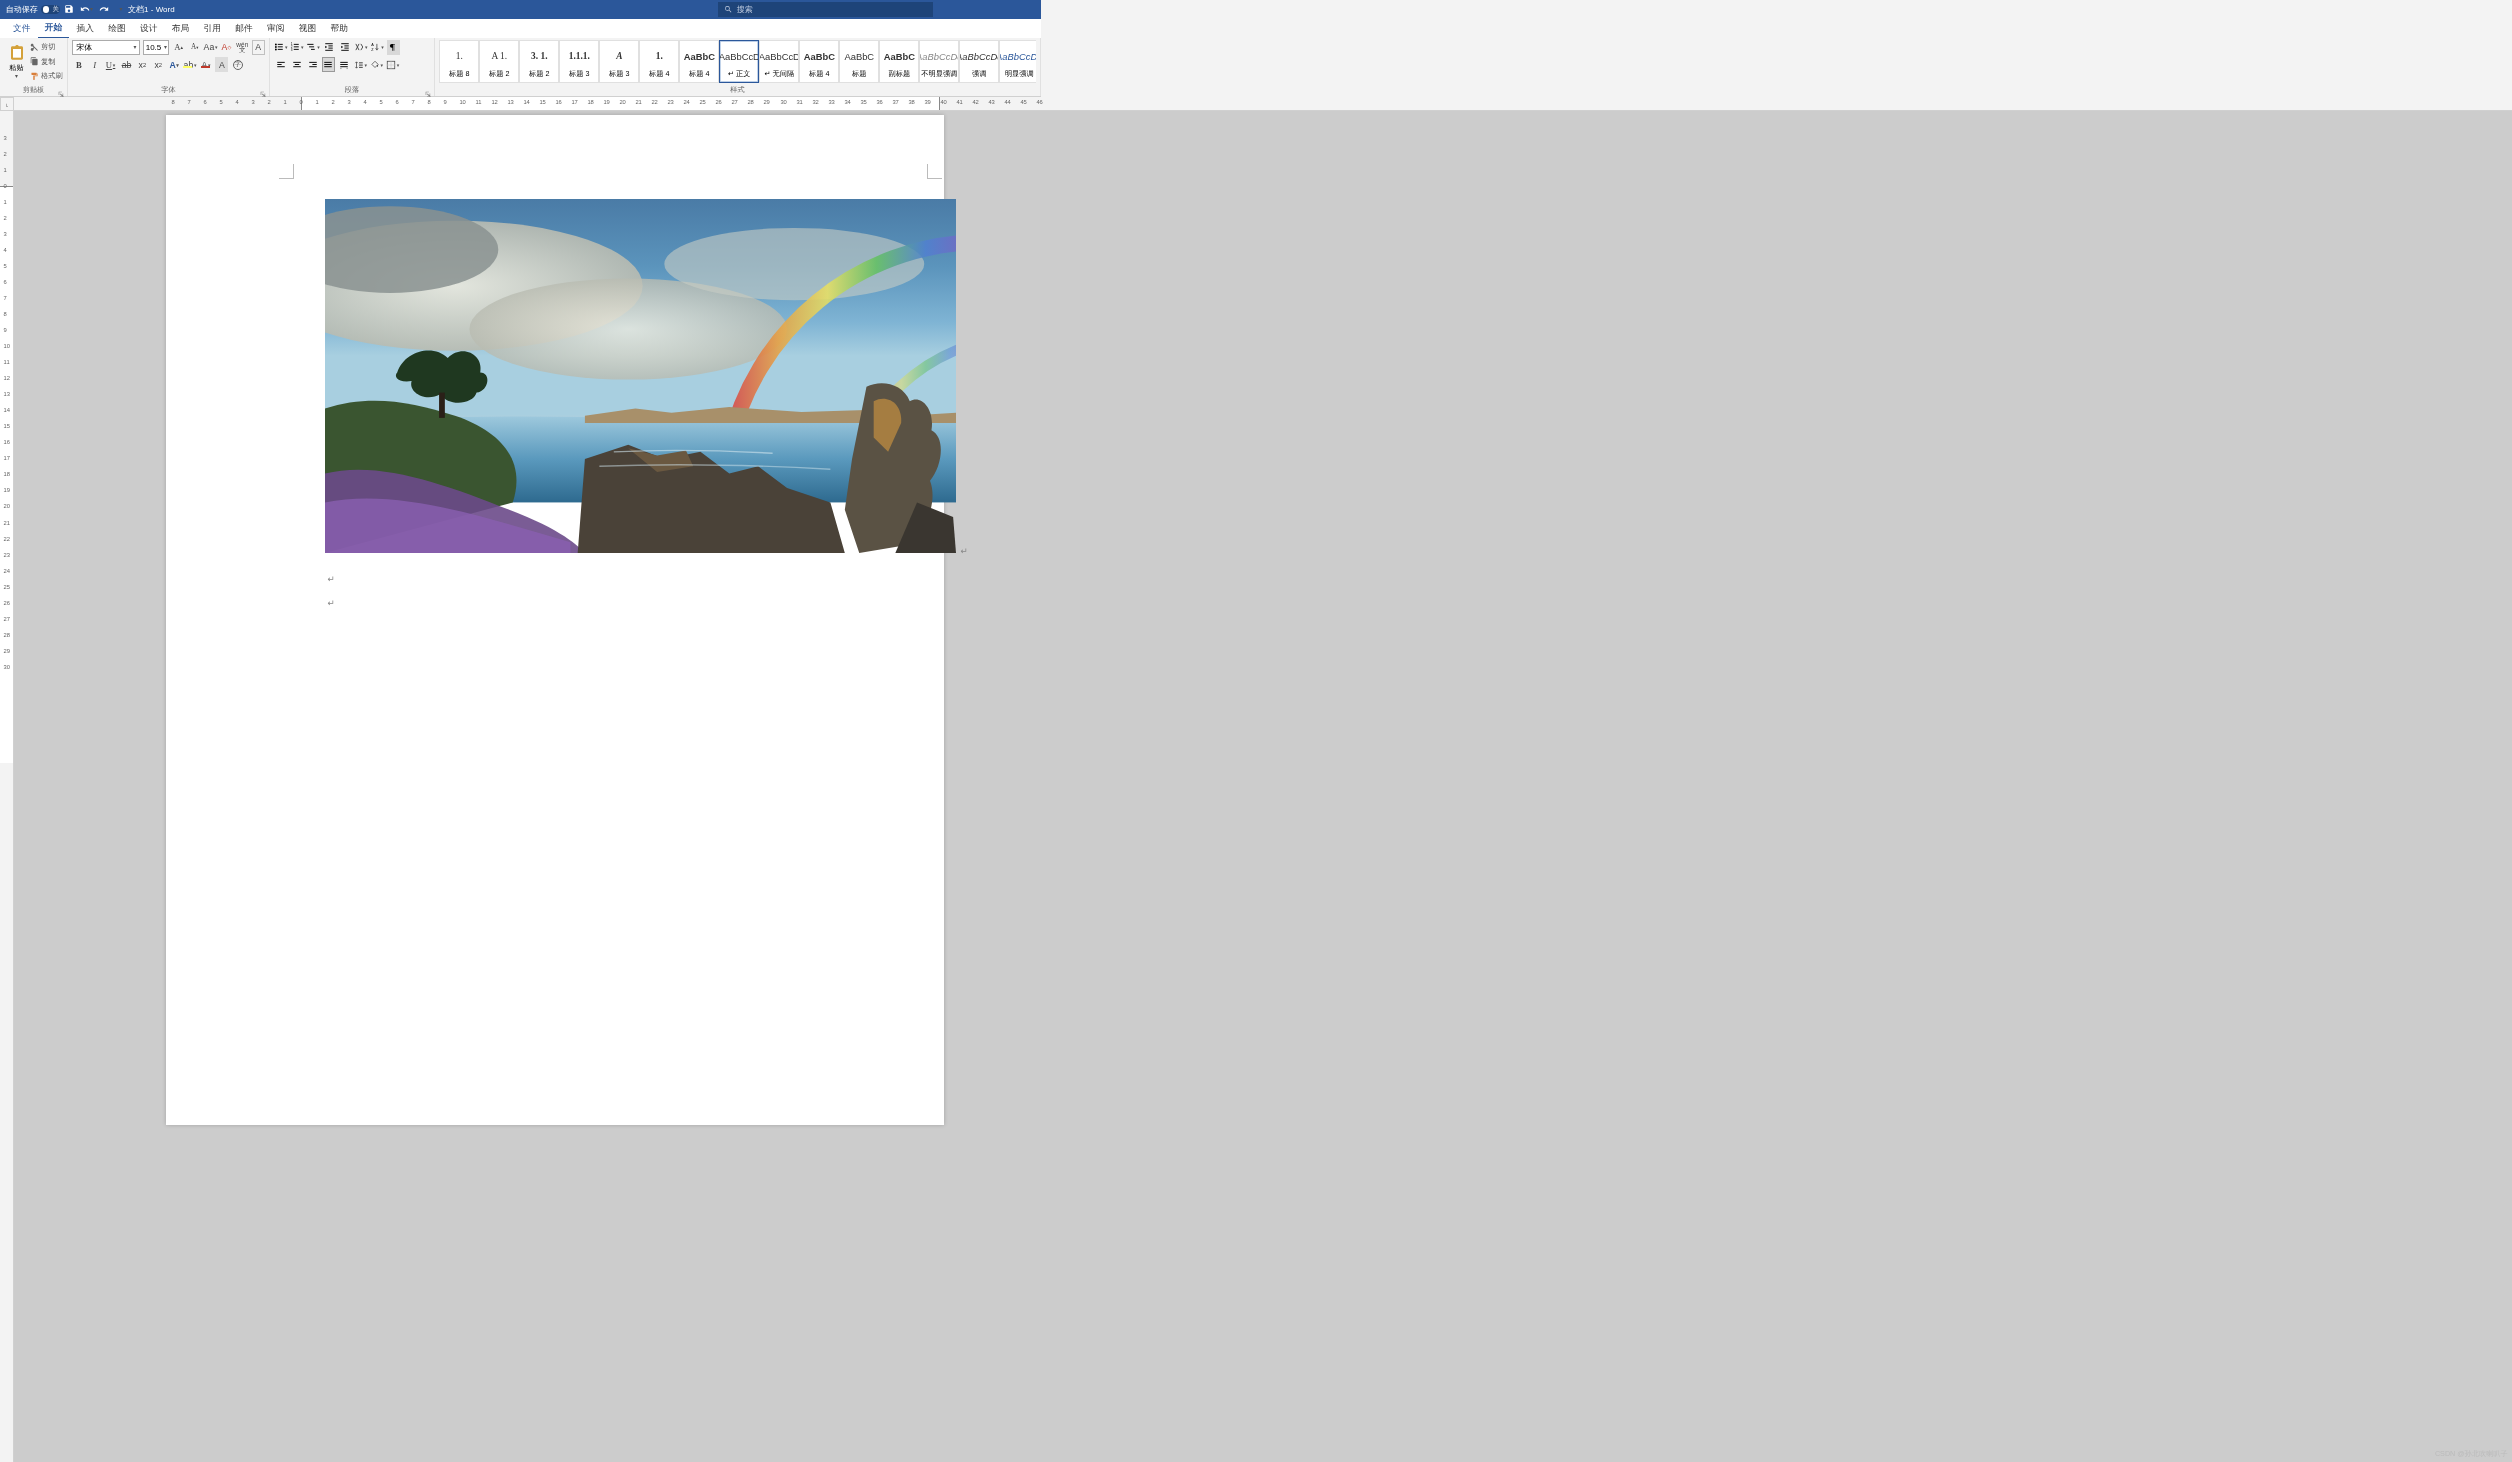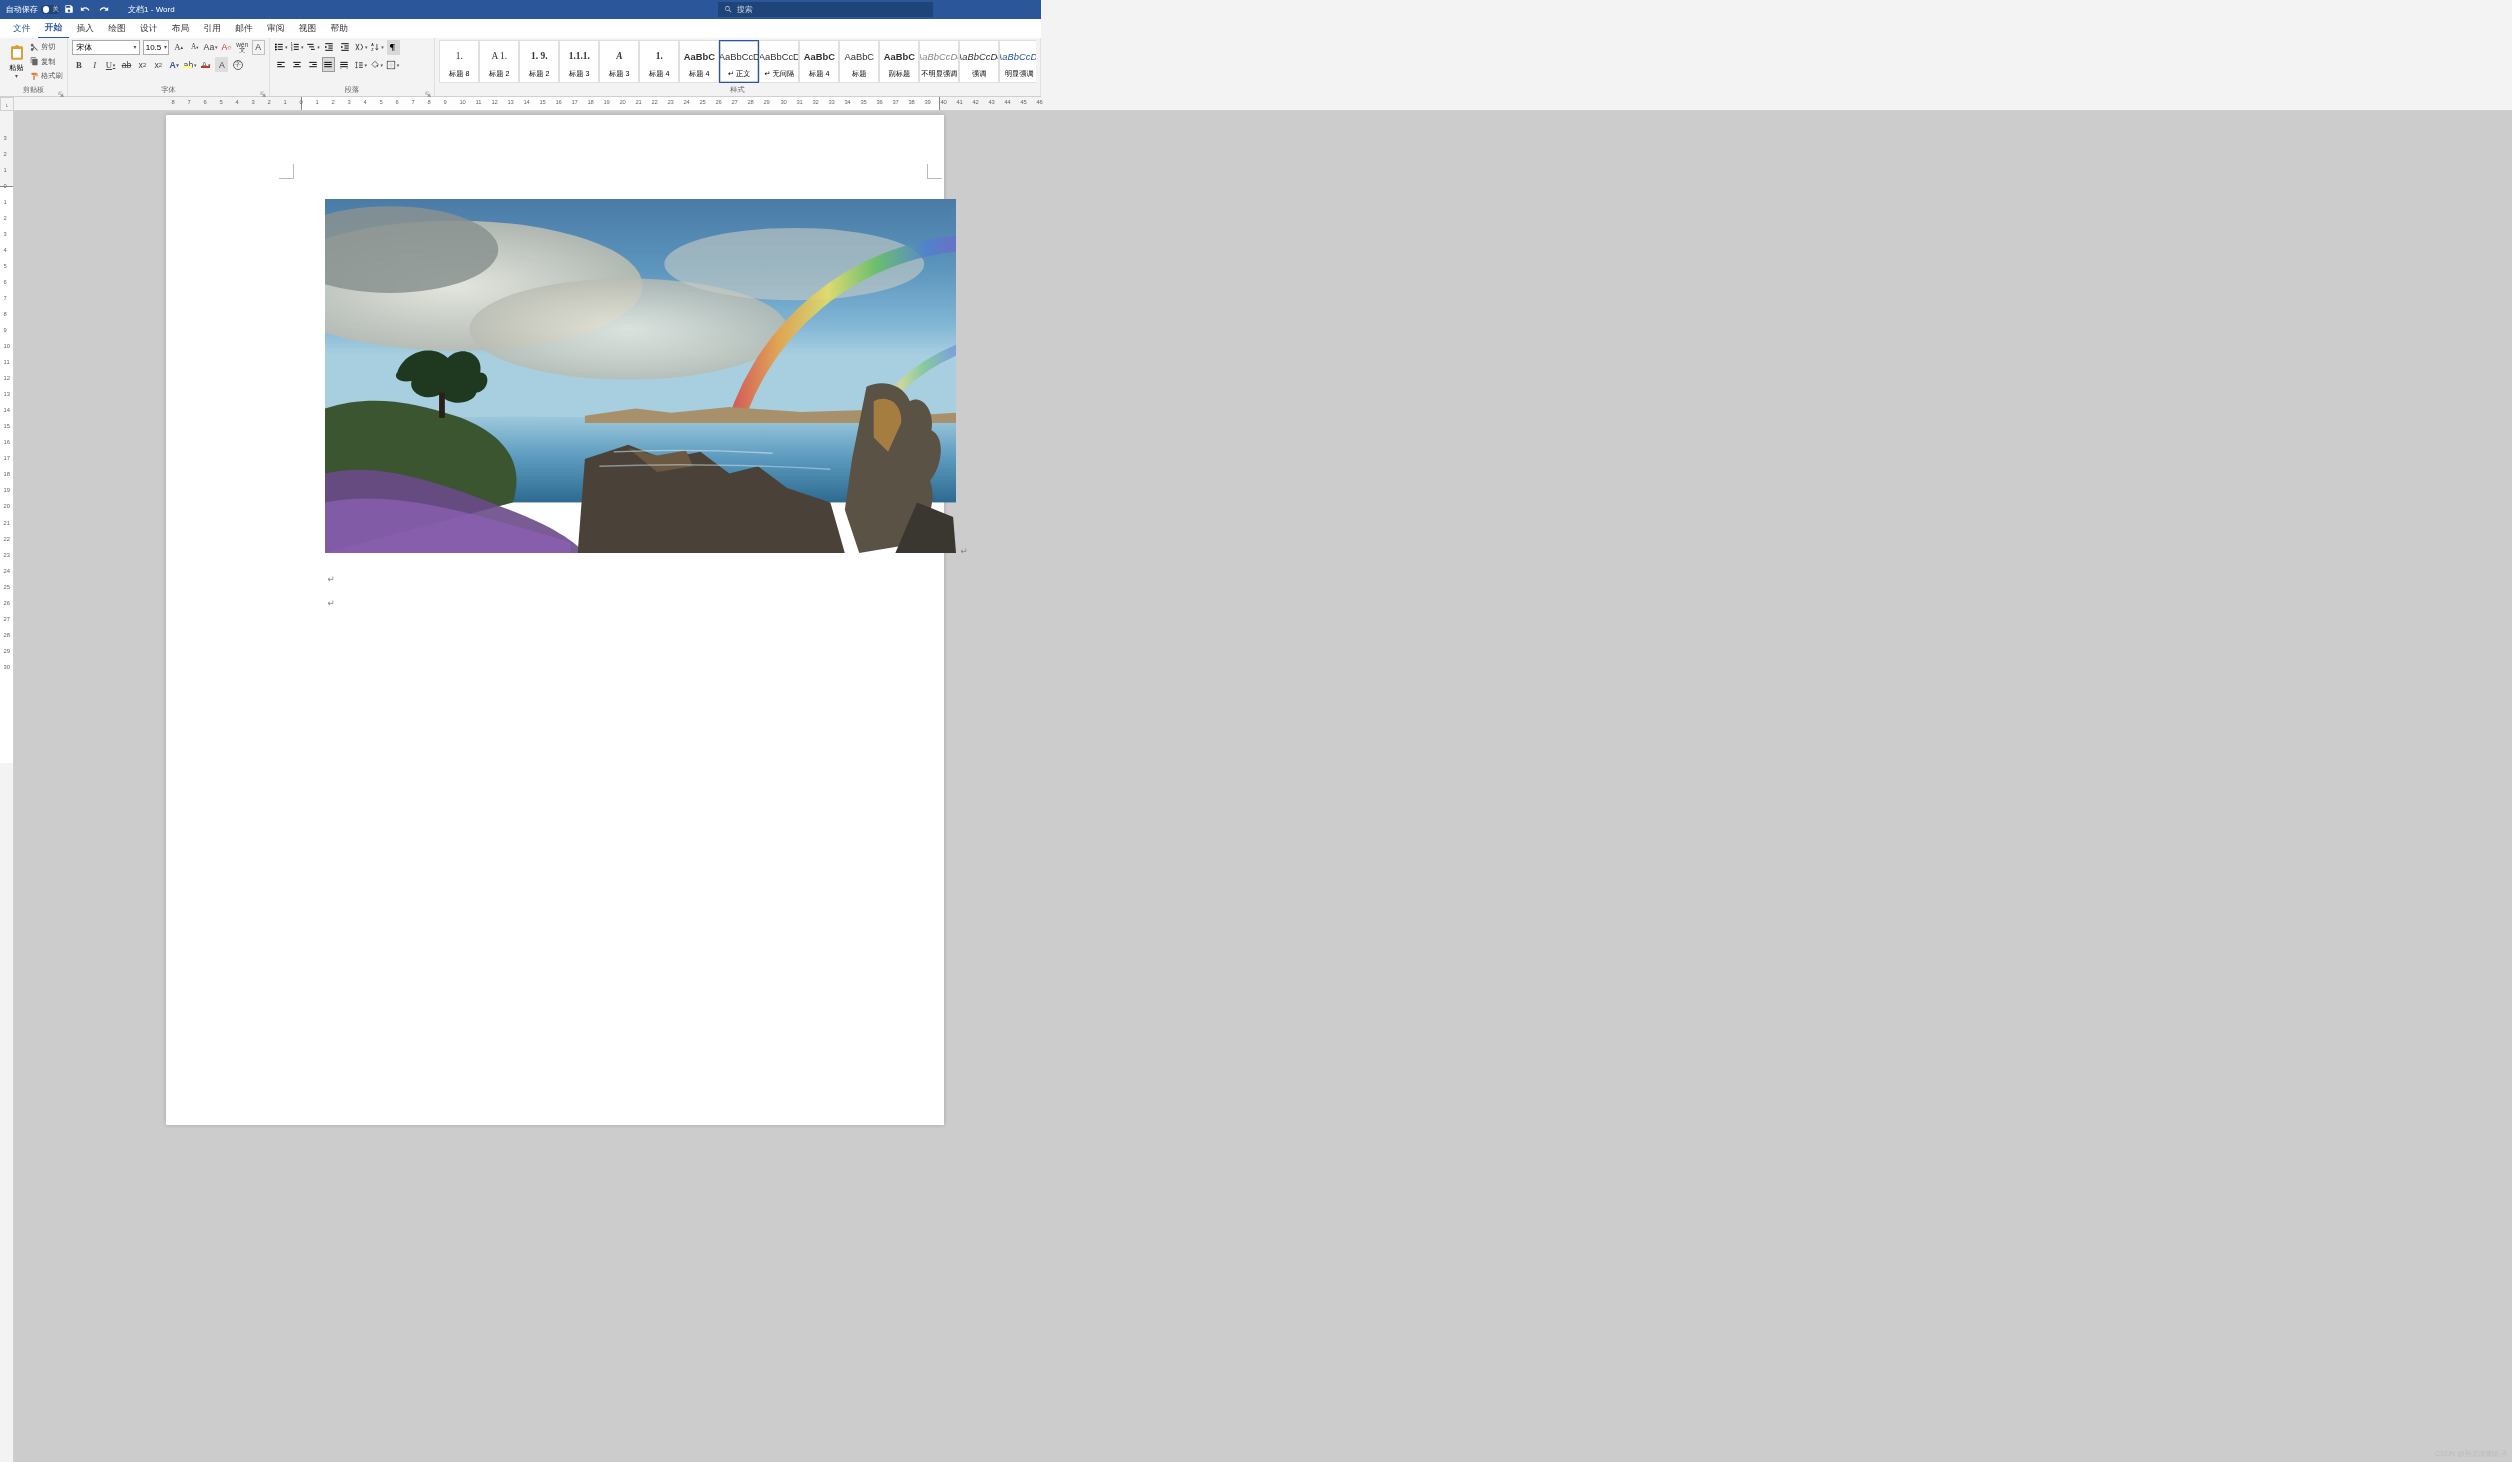--- a/index.html
+++ b/index.html
@@ -374,21 +374,21 @@
     <div class="styles-body" id="styles-container">
         <div class="style-item">
           <div class="style-preview sp-ser">1.</div>
           <div class="style-name">标题 8</div>
         </div>
         <div class="style-item">
           <div class="style-preview sp-ser">A 1.</div>
           <div class="style-name">标题 2</div>
         </div>
         <div class="style-item">
-          <div class="style-preview sp-ser sp-bold">1. 9.</div>
+          <div class="style-preview sp-ser sp-bold">3. 1.</div>
           <div class="style-name">标题 2</div>
         </div>
         <div class="style-item">
           <div class="style-preview sp-ser sp-bold">1.1.1.</div>
           <div class="style-name">标题 3</div>
         </div>
         <div class="style-item">
           <div class="style-preview sp-ser sp-bold sp-italic">A</div>
           <div class="style-name">标题 3</div>
         </div>

